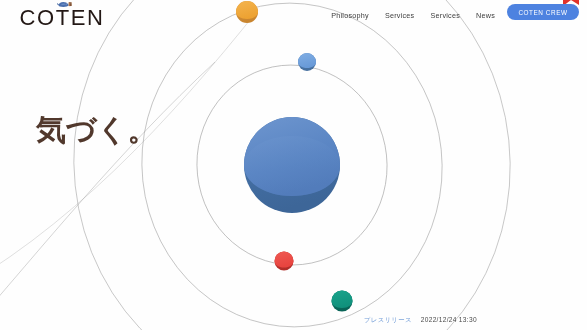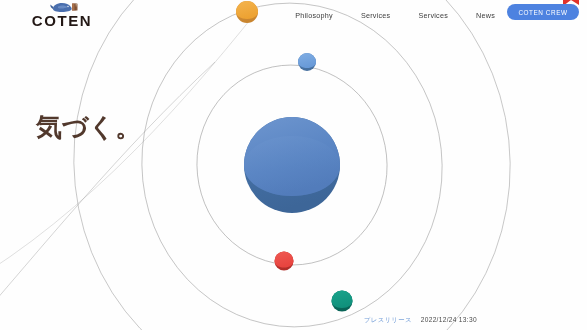--- a/index.html
+++ b/index.html
@@ -44,35 +44,35 @@
     align-items:center;
     justify-content:flex-start;
   }
   #logo-mark {
     width:30px; height:13px;
     margin-bottom:-1px;
     margin-left:6px;
   }
   #logo-word {
     font-family:"Liberation Sans", sans-serif;
-    font-size:15px;
+    font-size:22px;
     letter-spacing:1.6px;
-    font-weight:700;
+    font-weight:400;
     color:#231815;
     line-height:1;
     text-align:center;
   }
 
   #nav {
     position:absolute;
     right:92px; top:0;
     height:30px;
     display:flex;
     align-items:center;
-    gap:28px;
+    gap:16px;
   }
   .nav-item {
     font-size:7.2px;
     color:#3b3b3b;
     letter-spacing:0.25px;
     text-decoration:none;
     white-space:nowrap;
     cursor:pointer;
   }
 
@@ -103,21 +103,21 @@
   }
 
   
   #headline {
     position:absolute;
     left:36px; top:112px;
     z-index:4;
     color:#51382c;
     font-family:"DejaVu Sans", sans-serif;
     font-weight:bold;
-    font-size:26px;
+    font-size:30px;
     line-height:1.22;
     letter-spacing:0px;
     white-space:nowrap;
   }
   .headline-line { display:block; }
 
   
   #news-ticker {
     position:absolute;
     left:364px; bottom:5px;

